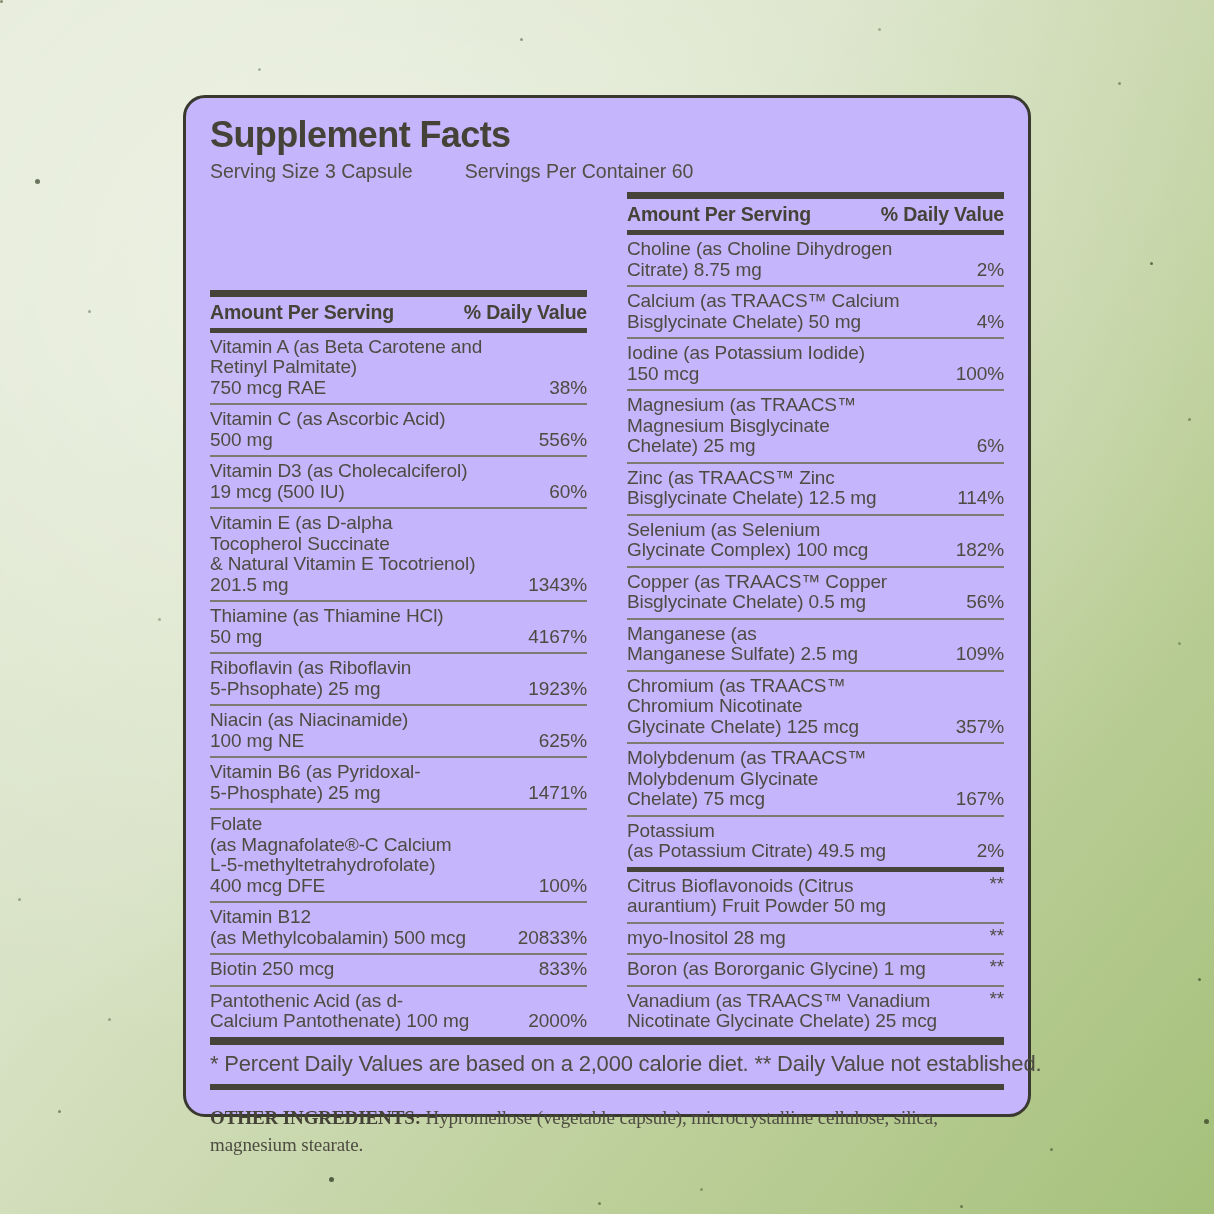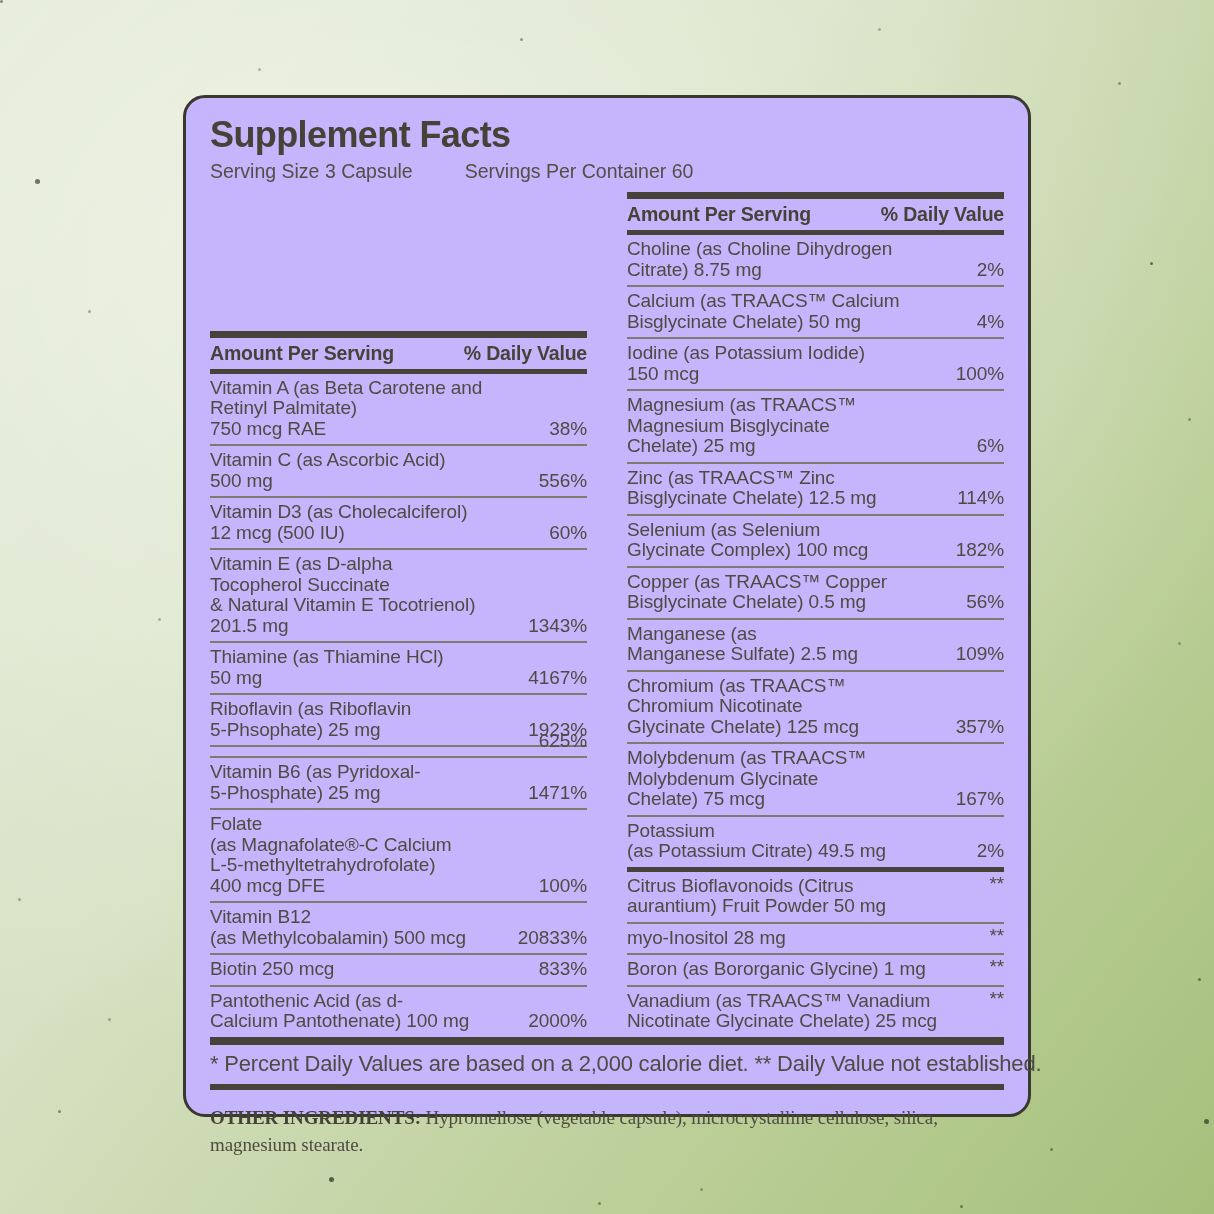--- a/index.html
+++ b/index.html
@@ -78,41 +78,43 @@
 750 mcg RAE</div>
             <div class="row-dv">38%</div>
           </div>
           <div class="row">
             <div class="row-name">Vitamin C (as Ascorbic Acid)
 500 mg</div>
             <div class="row-dv">556%</div>
           </div>
           <div class="row">
             <div class="row-name">Vitamin D3 (as Cholecalciferol)
-12 mcg (500 IU)</div>
+19 mcg (500 IU)</div>
             <div class="row-dv">60%</div>
           </div>
           <div class="row">
             <div class="row-name">Vitamin E (as D-alpha
 Tocopherol Succinate
 &amp; Natural Vitamin E Tocotrienol)
 201.5 mg</div>
             <div class="row-dv">1343%</div>
           </div>
           <div class="row">
             <div class="row-name">Thiamine (as Thiamine HCl)
 50 mg</div>
             <div class="row-dv">4167%</div>
           </div>
           <div class="row">
             <div class="row-name">Riboflavin (as Riboflavin
 5-Phsophate) 25 mg</div>
             <div class="row-dv">1923%</div>
           </div>
           <div class="row">
+            <div class="row-name">Niacin (as Niacinamide)
+100 mg NE</div>
             <div class="row-dv">625%</div>
           </div>
           <div class="row">
             <div class="row-name">Vitamin B6 (as Pyridoxal-
 5-Phosphate) 25 mg</div>
             <div class="row-dv">1471%</div>
           </div>
           <div class="row">
             <div class="row-name">Folate
 (as Magnafolate®-C Calcium

